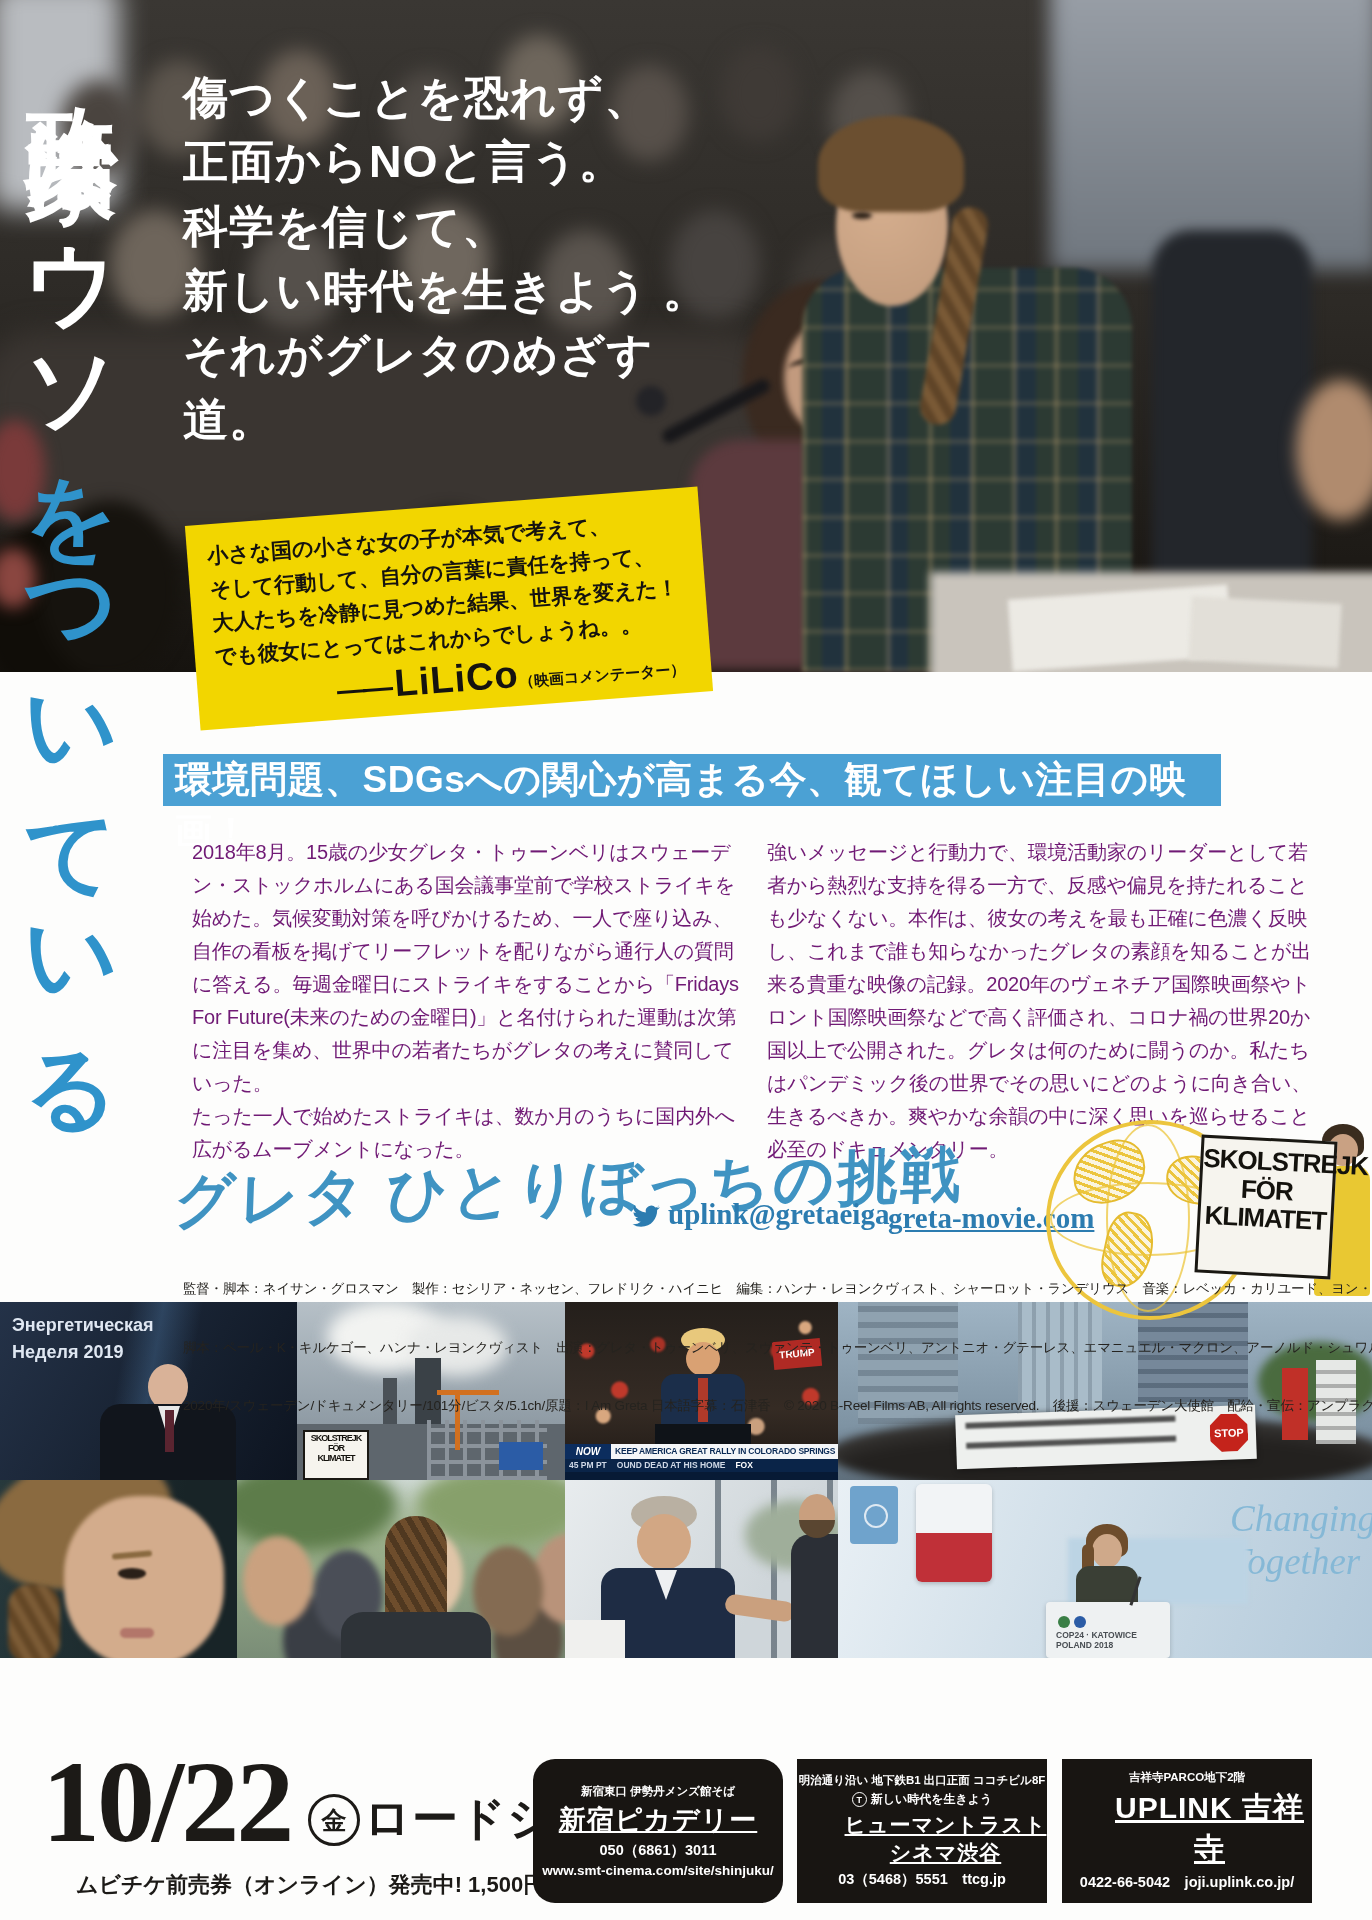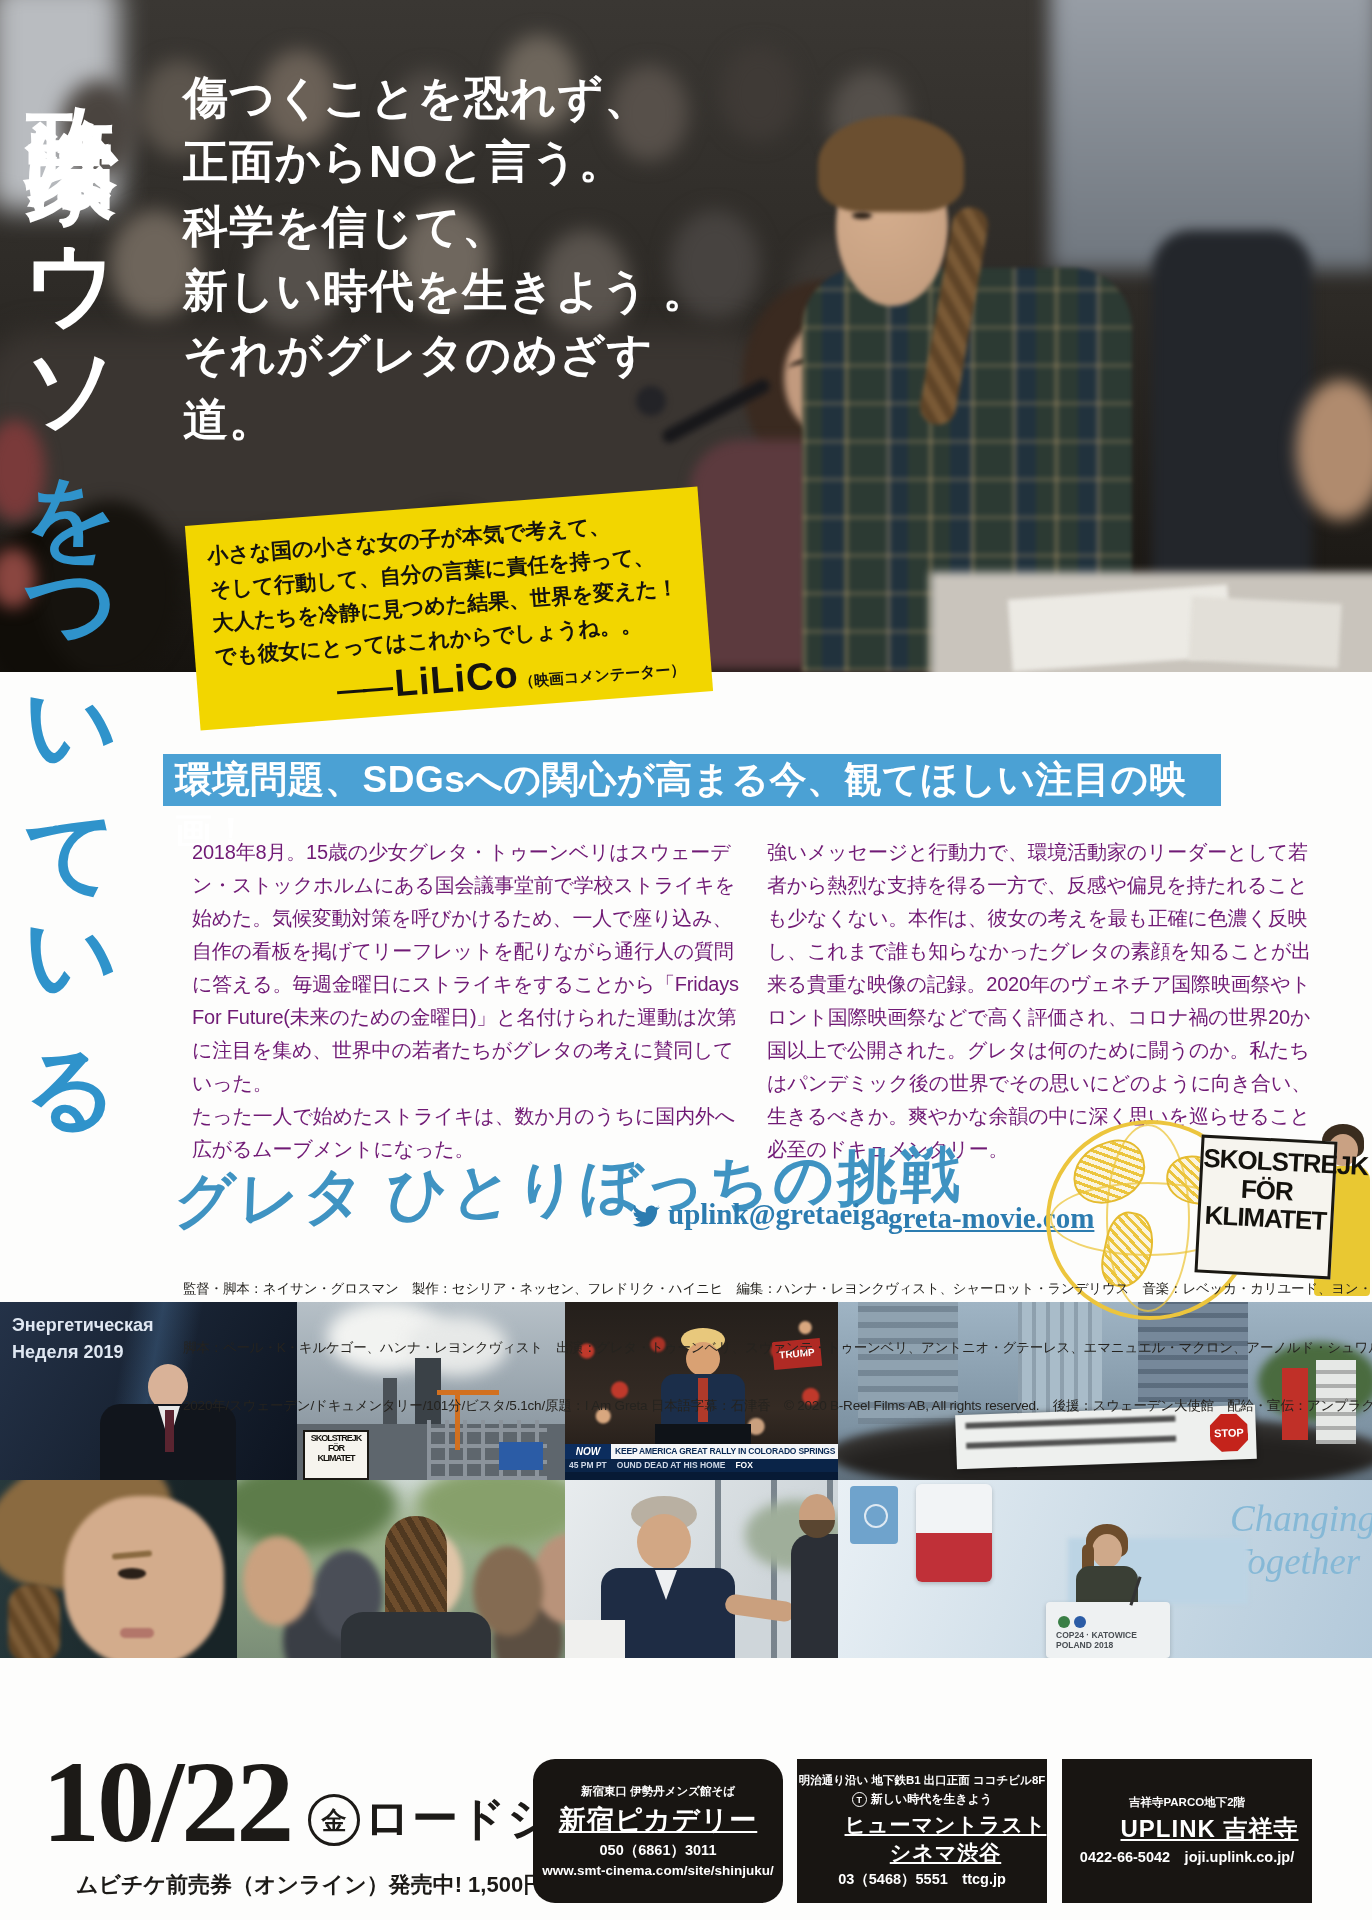--- a/index.html
+++ b/index.html
@@ -336,17 +336,17 @@
     <div class="loc">明治通り沿い 地下鉄B1 出口正面 ココチビル8F</div>
     <div class="tgroup">
       <span class="circleT">T</span>
       <span>新しい時代を生きよう</span>
     </div>
     <div class="name" style="font-size:21px;padding-left:47px;">ヒューマントラスト シネマ渋谷</div>
     <div class="phone">03（5468）5551　ttcg.jp</div>
   </div>
   <div class="tbox" style="left:1062px;">
     <div class="loc">吉祥寺PARCO地下2階</div>
-    <div class="name" style="font-size:24px;margin-left:45px;">UPLINK 吉祥寺</div>
+    <div class="name" style="font-size:30px;margin-left:45px;">UPLINK 吉祥寺</div>
     <div class="phone">0422-66-5042　joji.uplink.co.jp/</div>
   </div>
 
 </div>
 
 </body></html>

